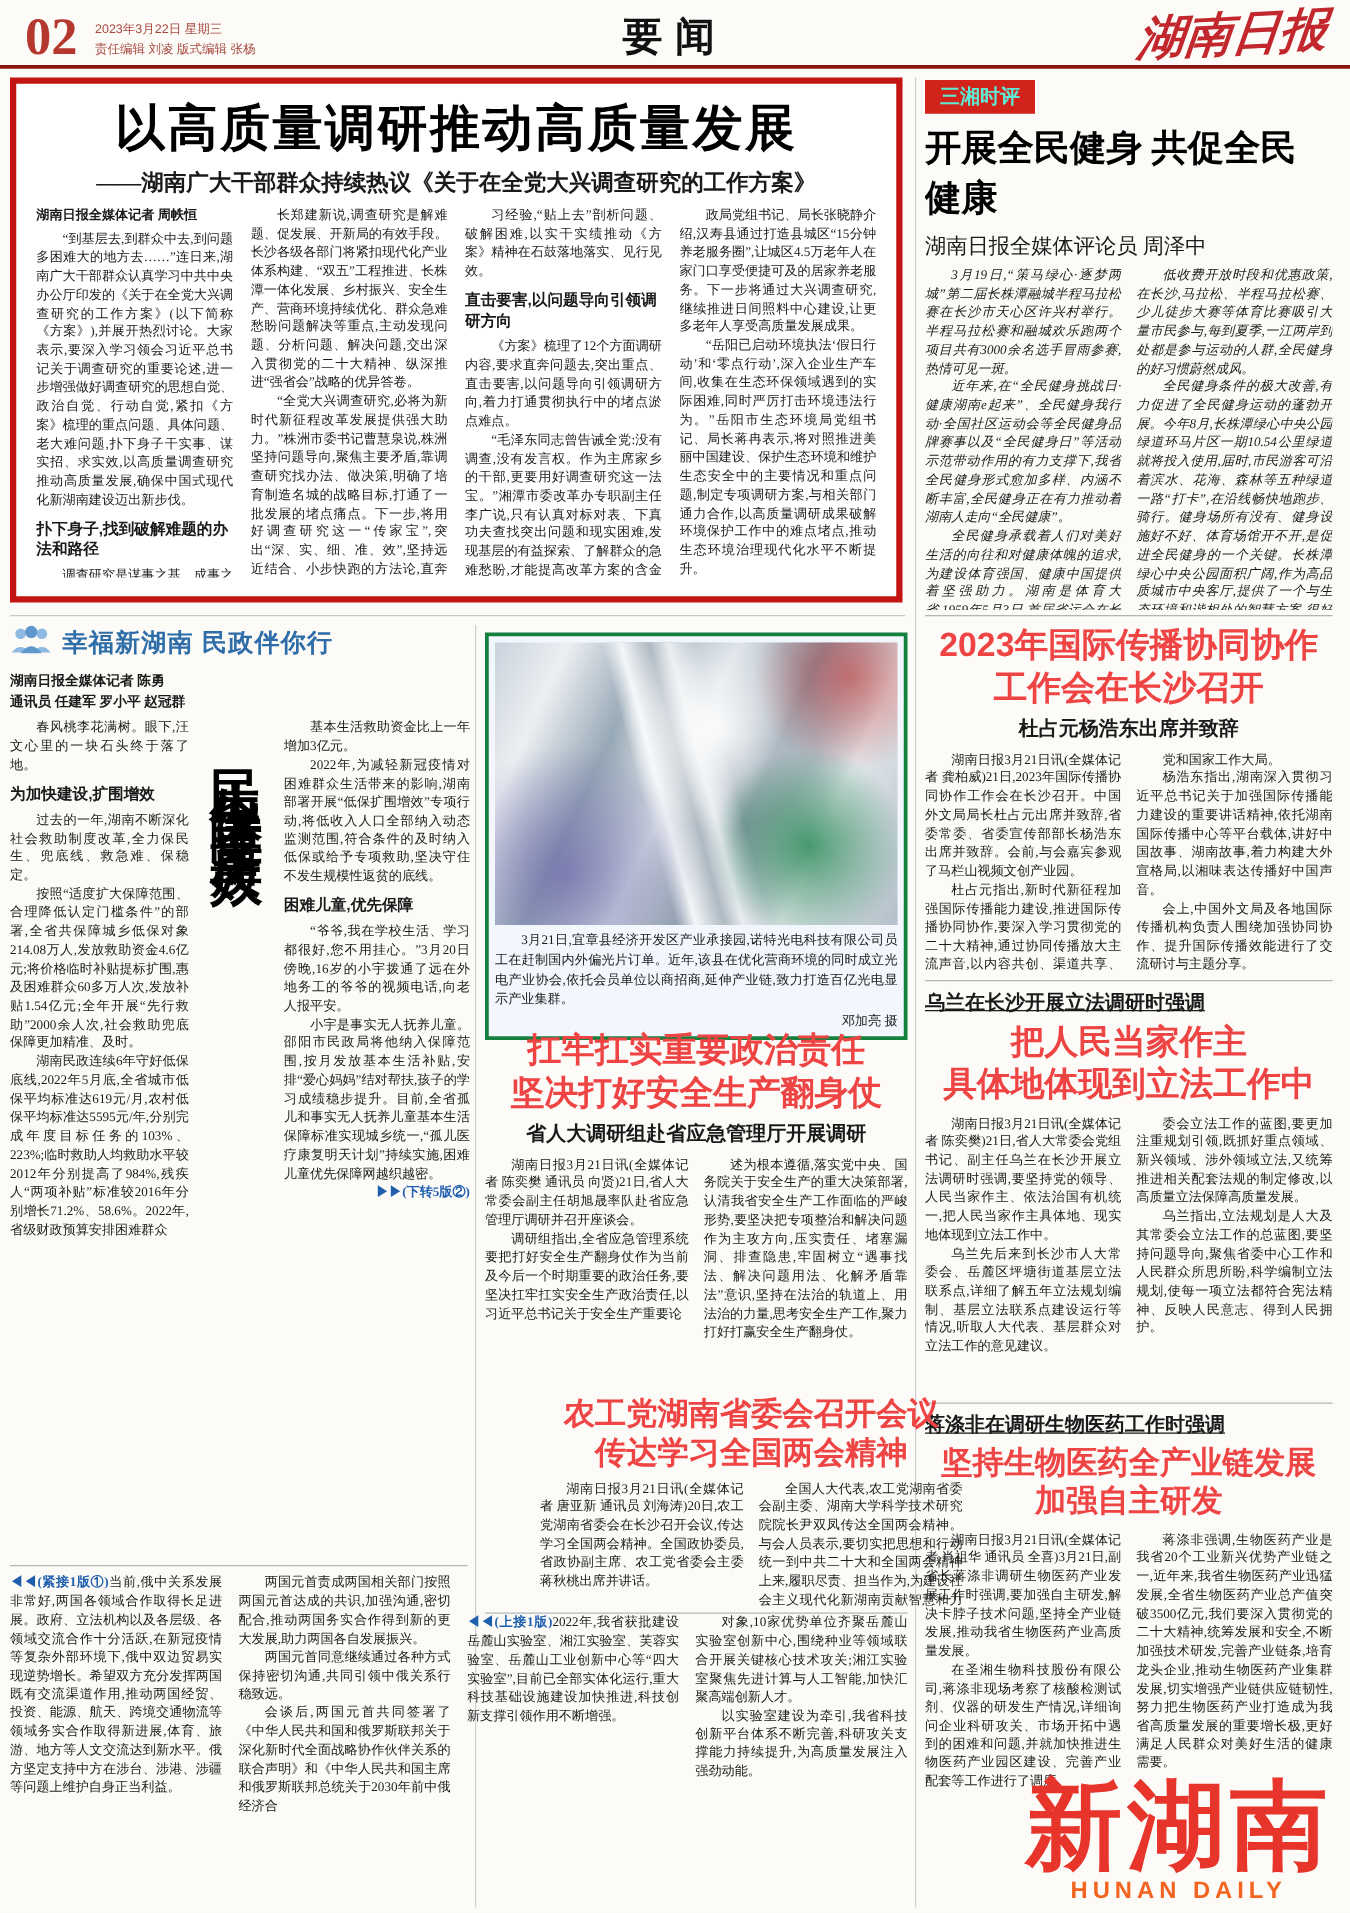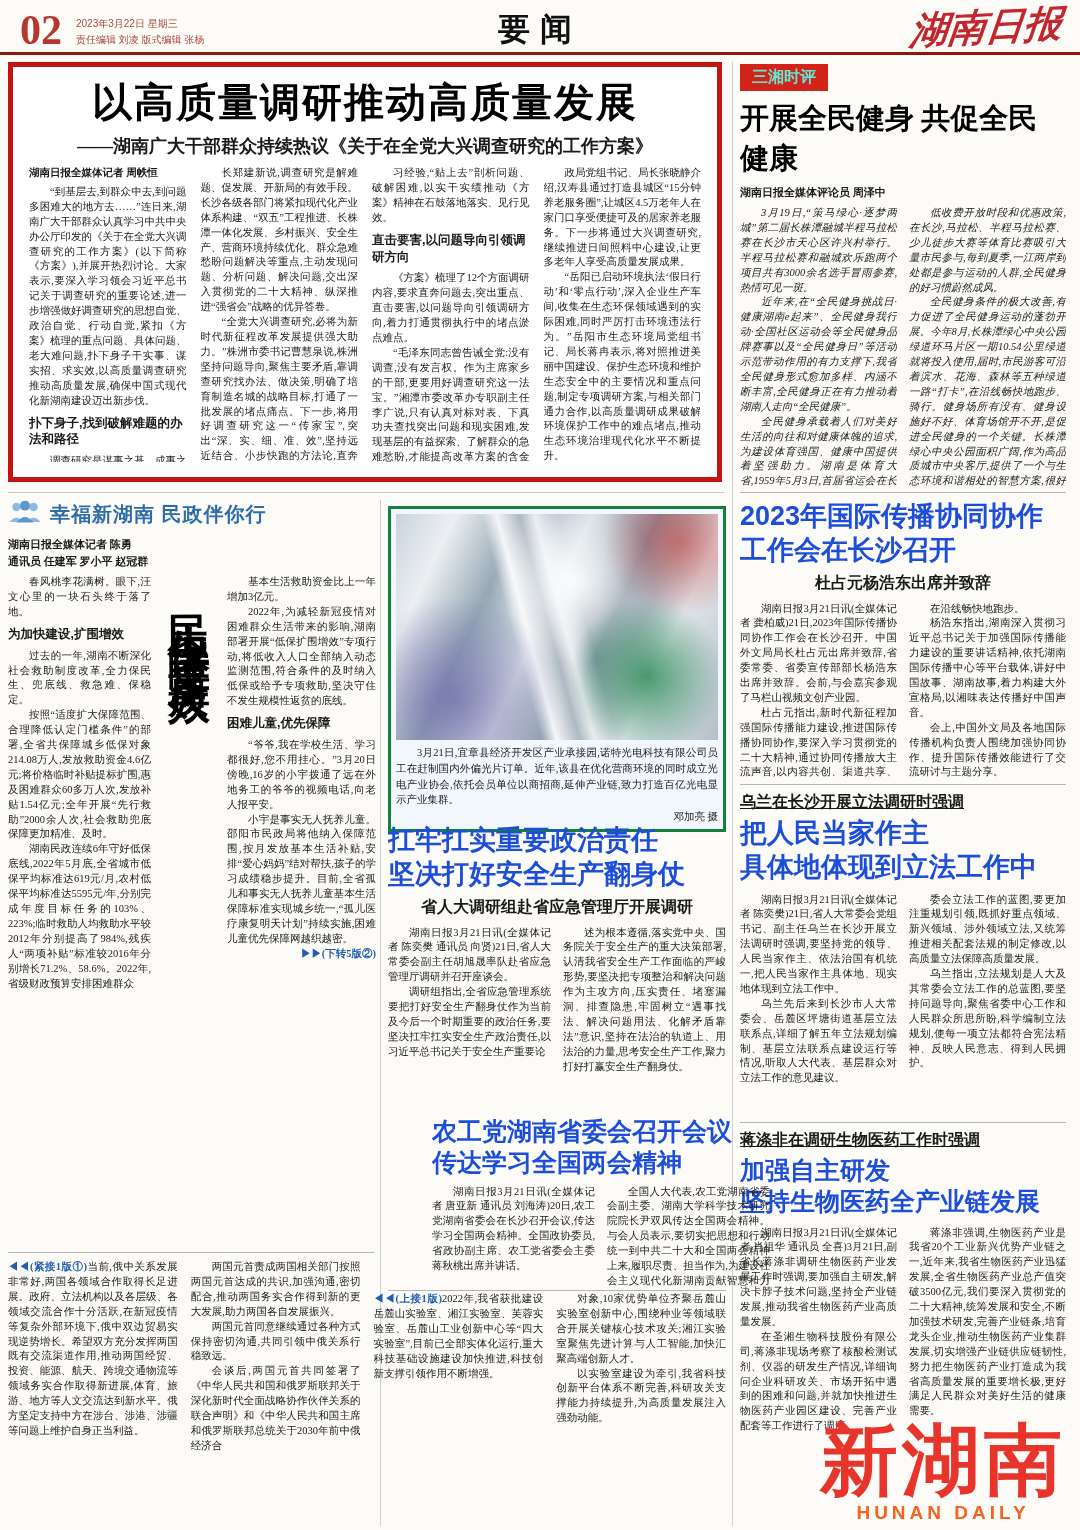--- a/index.html
+++ b/index.html
@@ -23,27 +23,27 @@
   
   .lead-box{position:absolute;left:8px;top:62px;width:714px;height:420px;border:5px solid #c21512;background:#fff;box-sizing:border-box;padding:6px 16px;}
   .lead-headline{text-align:center;font:900 40px "Liberation Sans",sans-serif;letter-spacing:2px;margin:2px 0 4px;color:#000;}
   .lead-subhead{text-align:center;font:700 18px "Liberation Serif",serif;margin:0 0 8px;}
   .lead-cols{display:flex;gap:14px;}
   .lead-col{flex:1;height:296px;overflow:hidden;}
   
   .sanxiang{position:absolute;left:740px;top:64px;width:326px;height:424px;overflow:hidden;}
   .redlabel{display:inline-block;background:#d2231a;color:#5eead4;font:800 16px "Liberation Sans",sans-serif;padding:3px 12px;}
   .sx-headline{font:900 29px "Liberation Serif",serif;margin:8px 0 6px;color:#000;}
-  .sx-byline{font-weight:bold;font-size:11px;margin-bottom:6px;}
+  .sx-byline{font-weight:normal;font-size:17px;margin-bottom:6px;}
   .twocols{display:flex;gap:12px;}
   .twocols>div{flex:1;overflow:hidden;}
   .italic .para{font-style:italic;}
   .sx-cols>div{height:300px;}
   .rblock{position:absolute;left:740px;width:326px;overflow:hidden;}
-  .ctitle{font:900 27px "Liberation Sans",sans-serif;line-height:1.25;color:#1d4ed8;}
+  .ctitle{text-align:center;font:900 27px "Liberation Sans",sans-serif;line-height:1.25;color:#ef4444;}
   .ctitle-sm{font-size:25px;}
   .csub{text-align:center;font:700 16px "Liberation Serif",serif;margin:5px 0 8px;}
   .ckicker{font:700 16px "Liberation Serif",serif;margin:0 0 4px;text-decoration:underline;}
   
   .minsheng{position:absolute;left:8px;top:500px;width:368px;height:748px;overflow:hidden;}
   .prog-head{display:flex;align-items:center;gap:8px;margin-bottom:8px;}
   .prog-label{font:800 20px "Liberation Sans",sans-serif;color:#2e6da8;letter-spacing:1px;}
   .ms-byline{font-weight:bold;font-size:11px;line-height:1.5;margin-bottom:6px;}
   .ms-row{display:flex;gap:10px;}
   .ms-colA{width:146px;height:660px;overflow:hidden;}
@@ -147,21 +147,21 @@
   <div class="rblock" style="top:500px;height:278px;">
     <div class="ctitle">2023年国际传播协同协作</div>
     <div class="ctitle">工作会在长沙召开</div>
     <div class="csub">杜占元杨浩东出席并致辞</div>
     <div class="twocols bodytxt">
       <div>
           <p class="para">湖南日报3月21日讯(全媒体记者 龚柏威)21日,2023年国际传播协同协作工作会在长沙召开。中国外文局局长杜占元出席并致辞,省委常委、省委宣传部部长杨浩东出席并致辞。会前,与会嘉宾参观了马栏山视频文创产业园。</p>
           <p class="para">杜占元指出,新时代新征程加强国际传播能力建设,推进国际传播协同协作,要深入学习贯彻党的二十大精神,通过协同传播放大主流声音,以内容共创、渠道共享、品牌共塑等方式深化合作,更好服务</p>
         </div>
       <div>
-          <p class="para">在沿线畅快地跑步。</p>
+          <p class="para">党和国家工作大局。</p>
           <p class="para">杨浩东指出,湖南深入贯彻习近平总书记关于加强国际传播能力建设的重要讲话精神,依托湖南国际传播中心等平台载体,讲好中国故事、湖南故事,着力构建大外宣格局,以湘味表达传播好中国声音。</p>
           <p class="para">会上,中国外文局及各地国际传播机构负责人围绕加强协同协作、提升国际传播效能进行了交流研讨与主题分享。</p>
         </div>
     </div>
   </div>
 
   <div class="hr" style="left:740px;top:784px;width:326px;"></div>
 
   <div class="rblock" style="top:792px;height:324px;">
     <div class="ckicker">乌兰在长沙开展立法调研时强调</div>
@@ -176,22 +176,22 @@
           <p class="para">委会立法工作的蓝图,要更加注重规划引领,既抓好重点领域、新兴领域、涉外领域立法,又统筹推进相关配套法规的制定修改,以高质量立法保障高质量发展。</p>
           <p class="para">乌兰指出,立法规划是人大及其常委会立法工作的总蓝图,要坚持问题导向,聚焦省委中心工作和人民群众所思所盼,科学编制立法规划,使每一项立法都符合宪法精神、反映人民意志、得到人民拥护。</p>
         </div>
     </div>
   </div>
 
   <div class="hr" style="left:740px;top:1122px;width:326px;"></div>
 
   <div class="rblock" style="top:1130px;height:396px;">
     <div class="ckicker">蒋涤非在调研生物医药工作时强调</div>
+    <div class="ctitle ctitle-sm">坚持生物医药全产业链发展</div>
     <div class="ctitle ctitle-sm">加强自主研发</div>
-    <div class="ctitle ctitle-sm">坚持生物医药全产业链发展</div>
     <div class="twocols bodytxt" style="margin-top:8px;">
       <div>
           <p class="para">湖南日报3月21日讯(全媒体记者 肖祖华 通讯员 全喜)3月21日,副省长蒋涤非调研生物医药产业发展工作时强调,要加强自主研发,解决卡脖子技术问题,坚持全产业链发展,推动我省生物医药产业高质量发展。</p>
           <p class="para">在圣湘生物科技股份有限公司,蒋涤非现场考察了核酸检测试剂、仪器的研发生产情况,详细询问企业科研攻关、市场开拓中遇到的困难和问题,并就加快推进生物医药产业园区建设、完善产业配套等工作进行了调度。</p>
         </div>
       <div>
           <p class="para">蒋涤非强调,生物医药产业是我省20个工业新兴优势产业链之一,近年来,我省生物医药产业迅猛发展,全省生物医药产业总产值突破3500亿元,我们要深入贯彻党的二十大精神,统筹发展和安全,不断加强技术研发,完善产业链条,培育龙头企业,推动生物医药产业集群发展,切实增强产业链供应链韧性,努力把生物医药产业打造成为我省高质量发展的重要增长极,更好满足人民群众对美好生活的健康需要。</p>
         </div>
     </div>
   </div>

